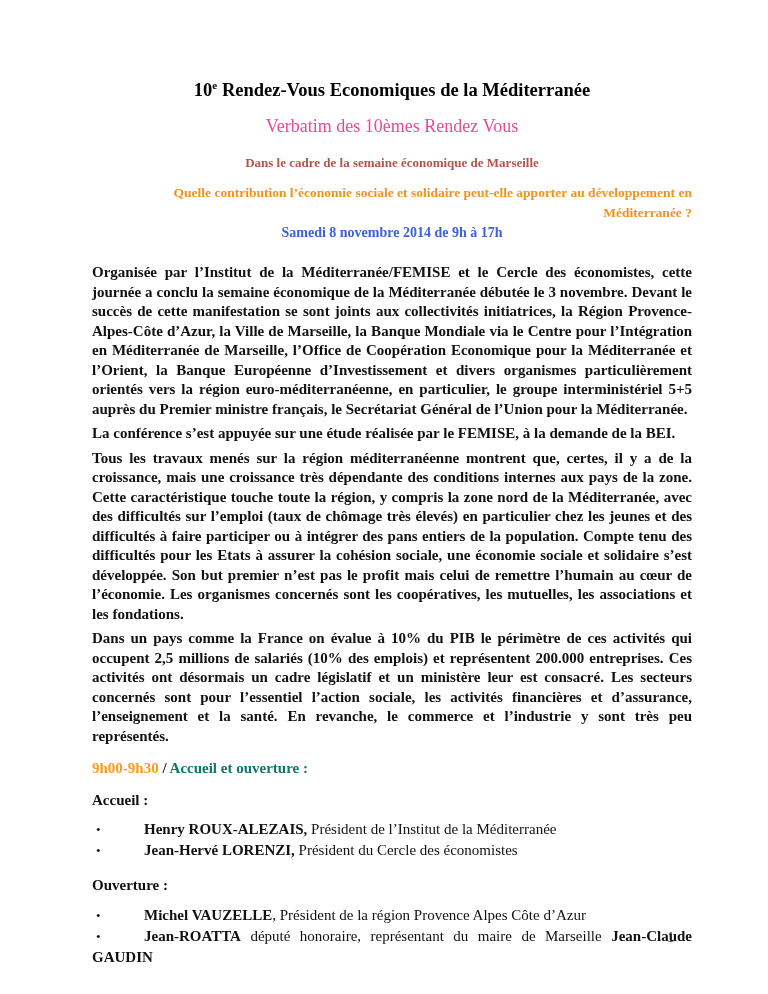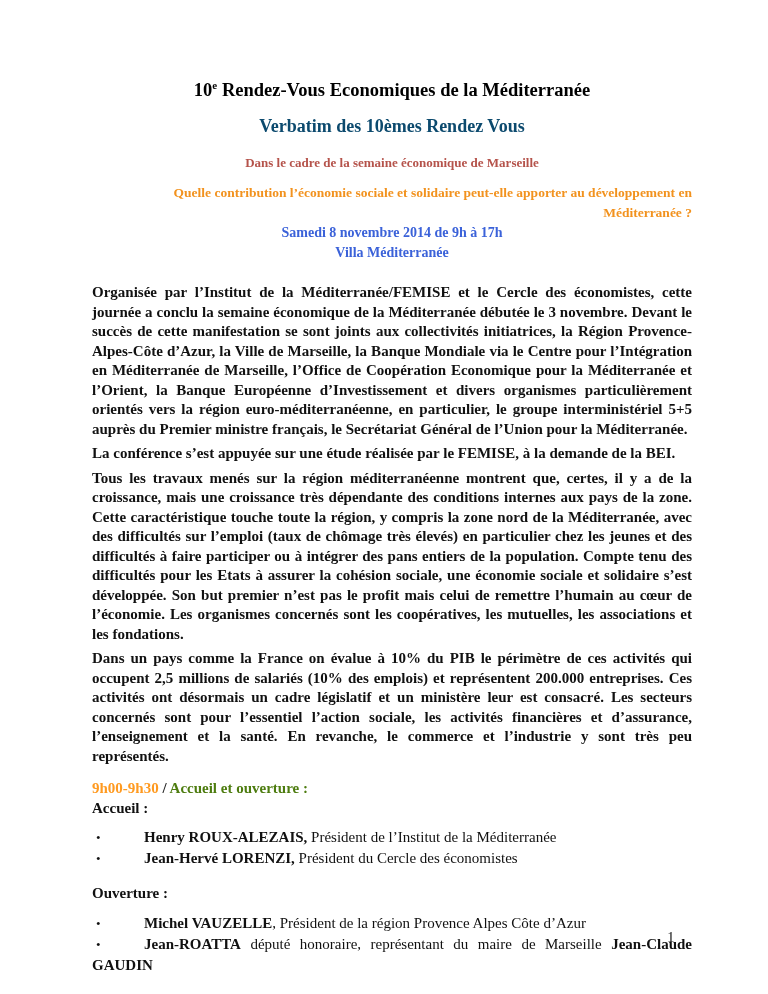--- a/index.html
+++ b/index.html
@@ -22,22 +22,22 @@
   .doc-title {
     font-size: 18.5px;
     font-weight: bold;
     color: #000000;
     margin: 0 0 12px 0;
     line-height: 24px;
   }
   .doc-title sup { font-size: 11px; vertical-align: super; line-height: 0; }
   .doc-subtitle {
     font-size: 18px;
-    font-weight: bold;
-    color: #0c4a6e;
+    font-weight: normal;
+    color: #ec4899;
     margin: 0 0 15px 0;
     line-height: 24px;
   }
   .context-line {
     font-size: 13px;
     font-weight: bold;
     color: #b5534b;
     margin: 11px;
     line-height: 19px;
   }
@@ -65,26 +65,26 @@
     color: #111111;
   }
   .session-heading {
     font-size: 15px;
     font-weight: bold;
     margin: 13px 0 0 0;
     line-height: 19.5px;
   }
   .session-time { color: #ff9a20; }
   .session-sep { color: #222222; }
-  .session-title { color: #4d7c0f; }
+  .session-title { color: #0f766e; }
   .sublabel {
     font-size: 15px;
     font-weight: bold;
     color: #111111;
-    margin: 0 0 9px 0;
+    margin: 12px 0 9px 0;
     line-height: 19.5px;
   }
   .sublabel.ouverture { margin: 15px 0 9px 0; }
   .list-item {
     font-size: 15px;
     line-height: 20px;
     text-align: justify;
     margin: 0;
   }
   .bullet-box {
@@ -114,21 +114,20 @@
     <header>
       <h1 class="doc-title"><span>10</span><sup>e</sup><span> Rendez-Vous Economiques de la Méditerranée</span></h1>
 
       <h2 class="doc-subtitle">Verbatim des 10èmes Rendez Vous</h2>
 
       <p class="context-line">Dans le cadre de la semaine économique de Marseille</p>
 
       <p class="theme-line"><span>Quelle contribution l’économie sociale et solidaire peut-elle apporter au développement en</span><br><span>Méditerranée ?</span></p>
 
       <p class="date-line">Samedi 8 novembre 2014 de 9h à 17h</p>
-      <p class="venue-line">Villa Méditerranée</p>
     </header>
 
     <main>
       <p class="para">Organisée par l’Institut de la Méditerranée/FEMISE et le Cercle des économistes, cette journée a conclu la semaine économique de la Méditerranée débutée le 3 novembre. Devant le succès de cette manifestation se sont joints aux collectivités initiatrices, la Région Provence-Alpes-Côte d’Azur, la Ville de Marseille, la Banque Mondiale via le Centre pour l’Intégration en Méditerranée de Marseille, l’Office de Coopération Economique pour la Méditerranée et l’Orient, la Banque Européenne d’Investissement et divers organismes particulièrement orientés vers la région euro-méditerranéenne, en particulier, le groupe interministériel 5+5 auprès du Premier ministre français, le Secrétariat Général de l’Union pour la Méditerranée.</p>
       <p class="para">La conférence s’est appuyée sur une étude réalisée par le FEMISE, à la demande de la BEI.</p>
       <p class="para">Tous les travaux menés sur la région méditerranéenne montrent que, certes, il y a de la croissance, mais une croissance très dépendante des conditions internes aux pays de la zone. Cette caractéristique touche toute la région, y compris la zone nord de la Méditerranée, avec des difficultés sur l’emploi (taux de chômage très élevés) en particulier chez les jeunes et des difficultés à faire participer ou à intégrer des pans entiers de la population. Compte tenu des difficultés pour les Etats à assurer la cohésion sociale, une économie sociale et solidaire s’est développée. Son but premier n’est pas le profit mais celui de remettre l’humain au cœur de l’économie. Les organismes concernés sont les coopératives, les mutuelles, les associations et les fondations.</p>
       <p class="para">Dans un pays comme la France on évalue à 10% du PIB le périmètre de ces activités qui occupent 2,5 millions de salariés (10% des emplois) et représentent 200.000 entreprises. Ces activités ont désormais un cadre législatif et un ministère leur est consacré. Les secteurs concernés sont pour l’essentiel l’action sociale, les activités financières et d’assurance, l’enseignement et la santé. En revanche, le commerce et l’industrie y sont très peu représentés.</p>
     </main>
 
     <section>

